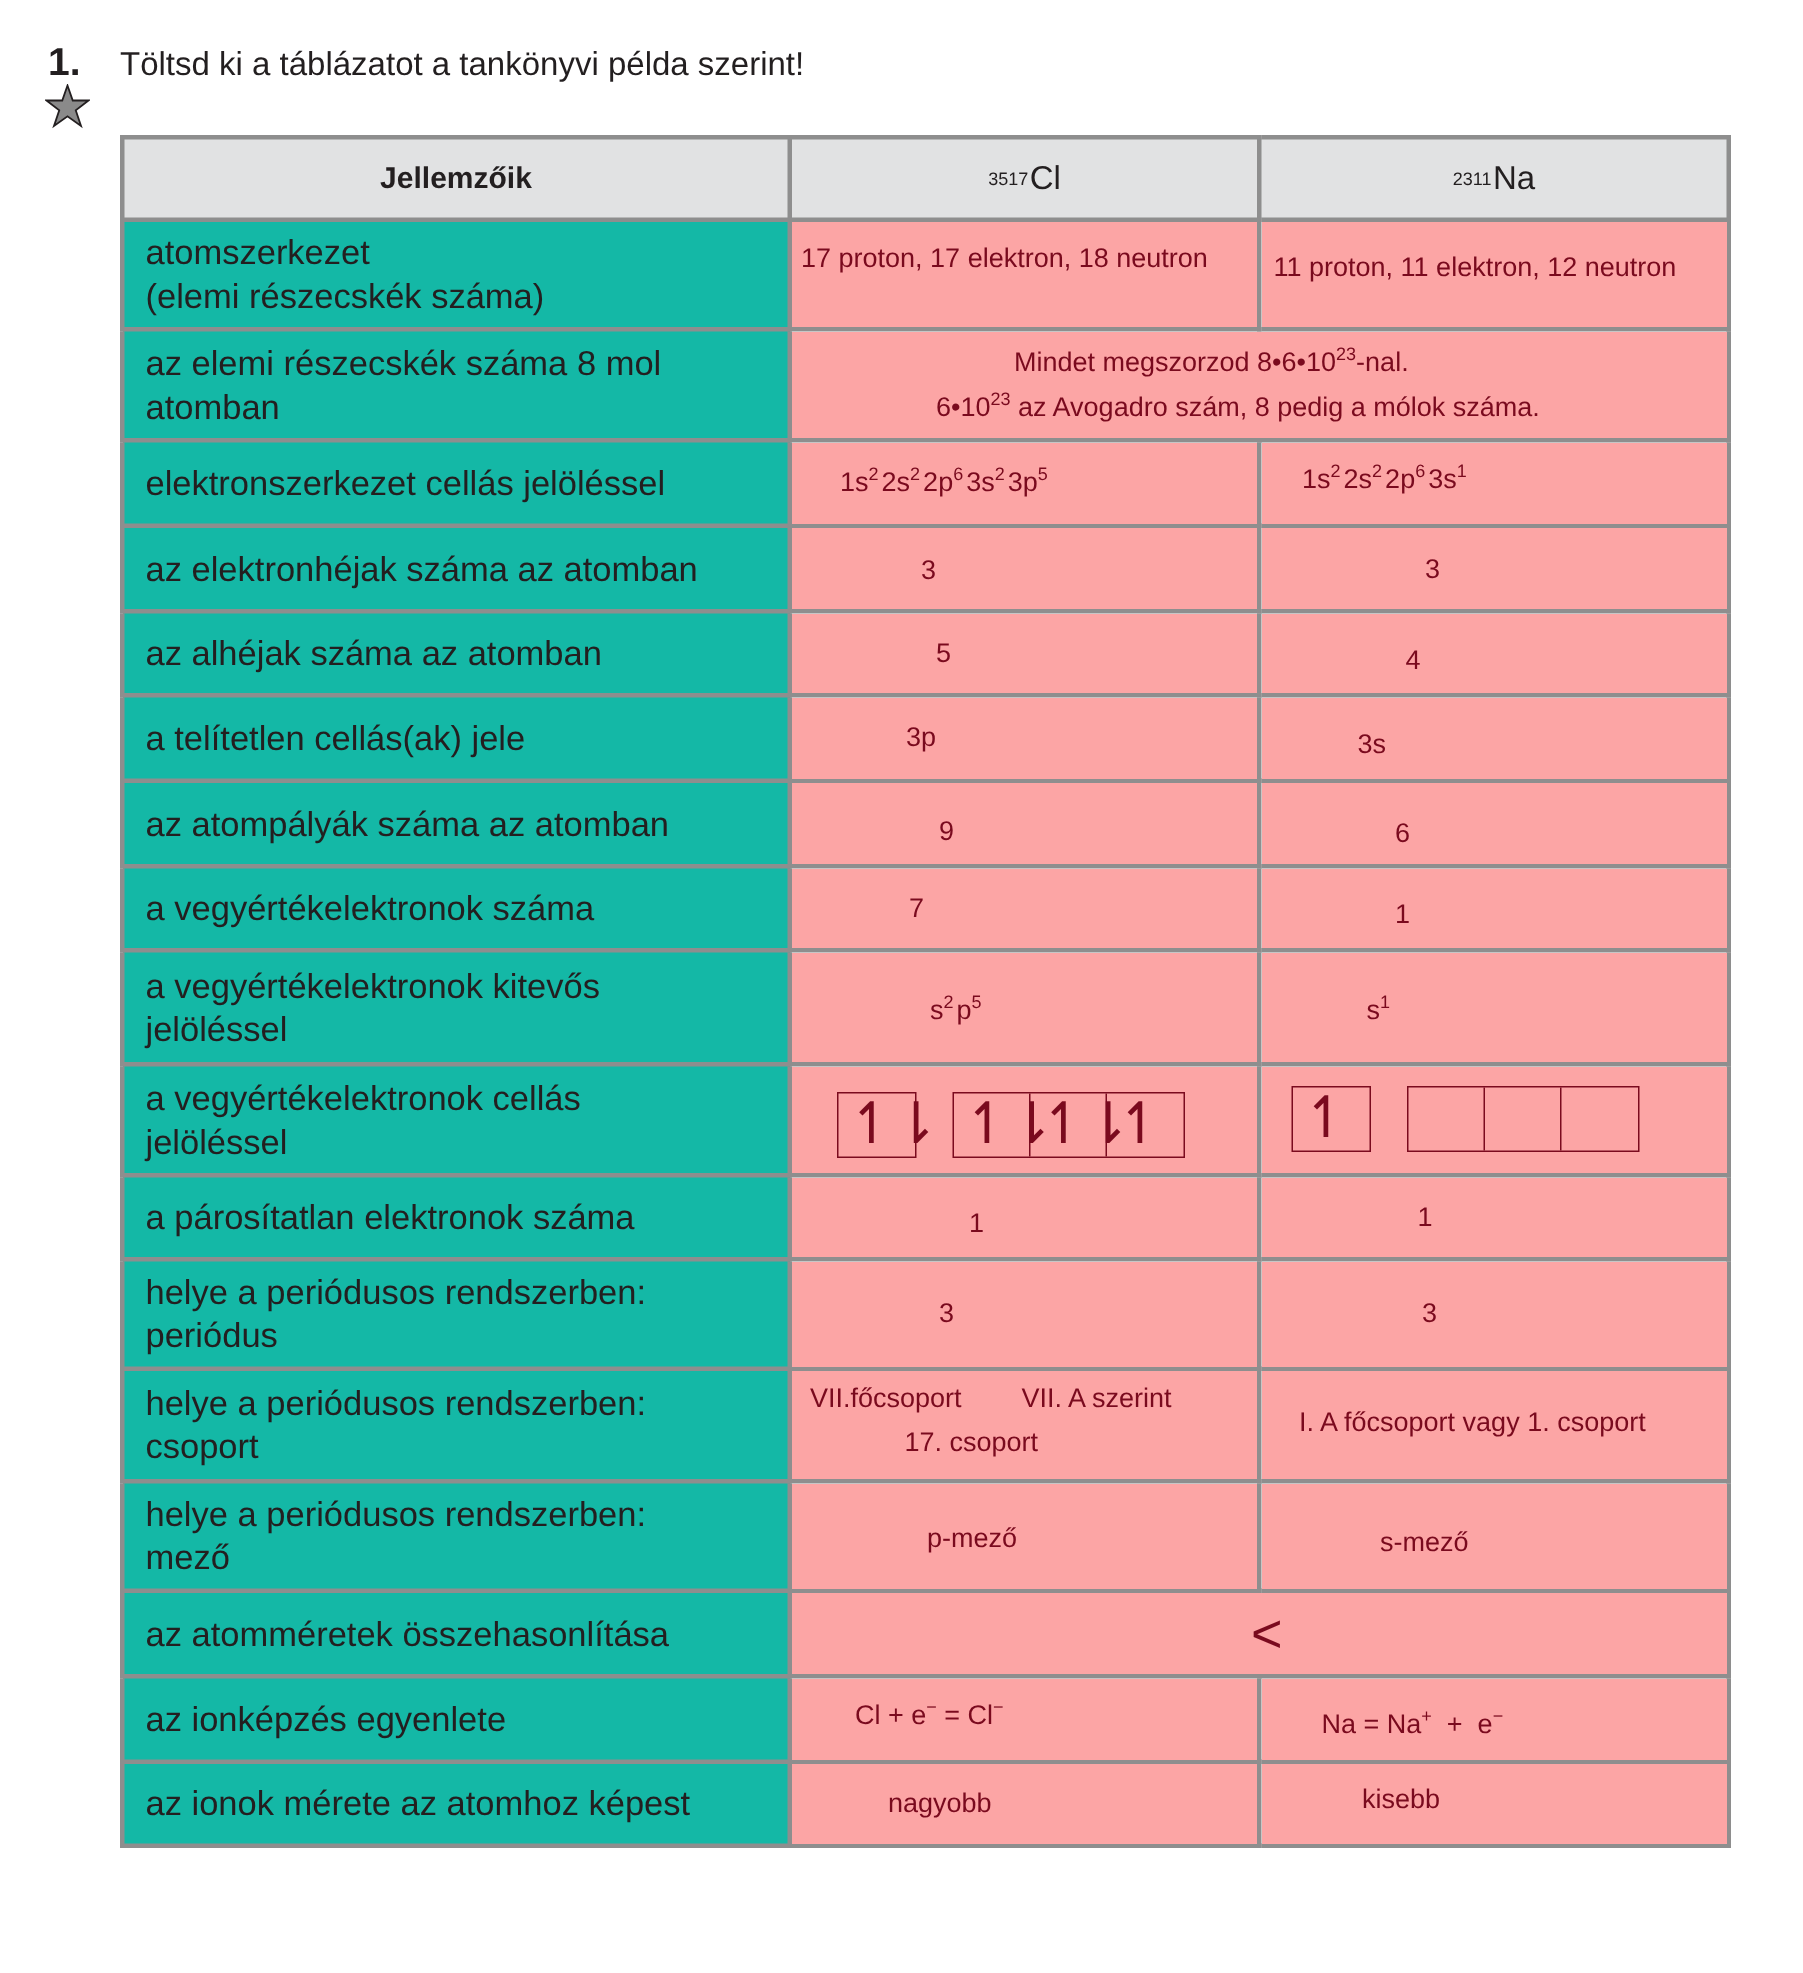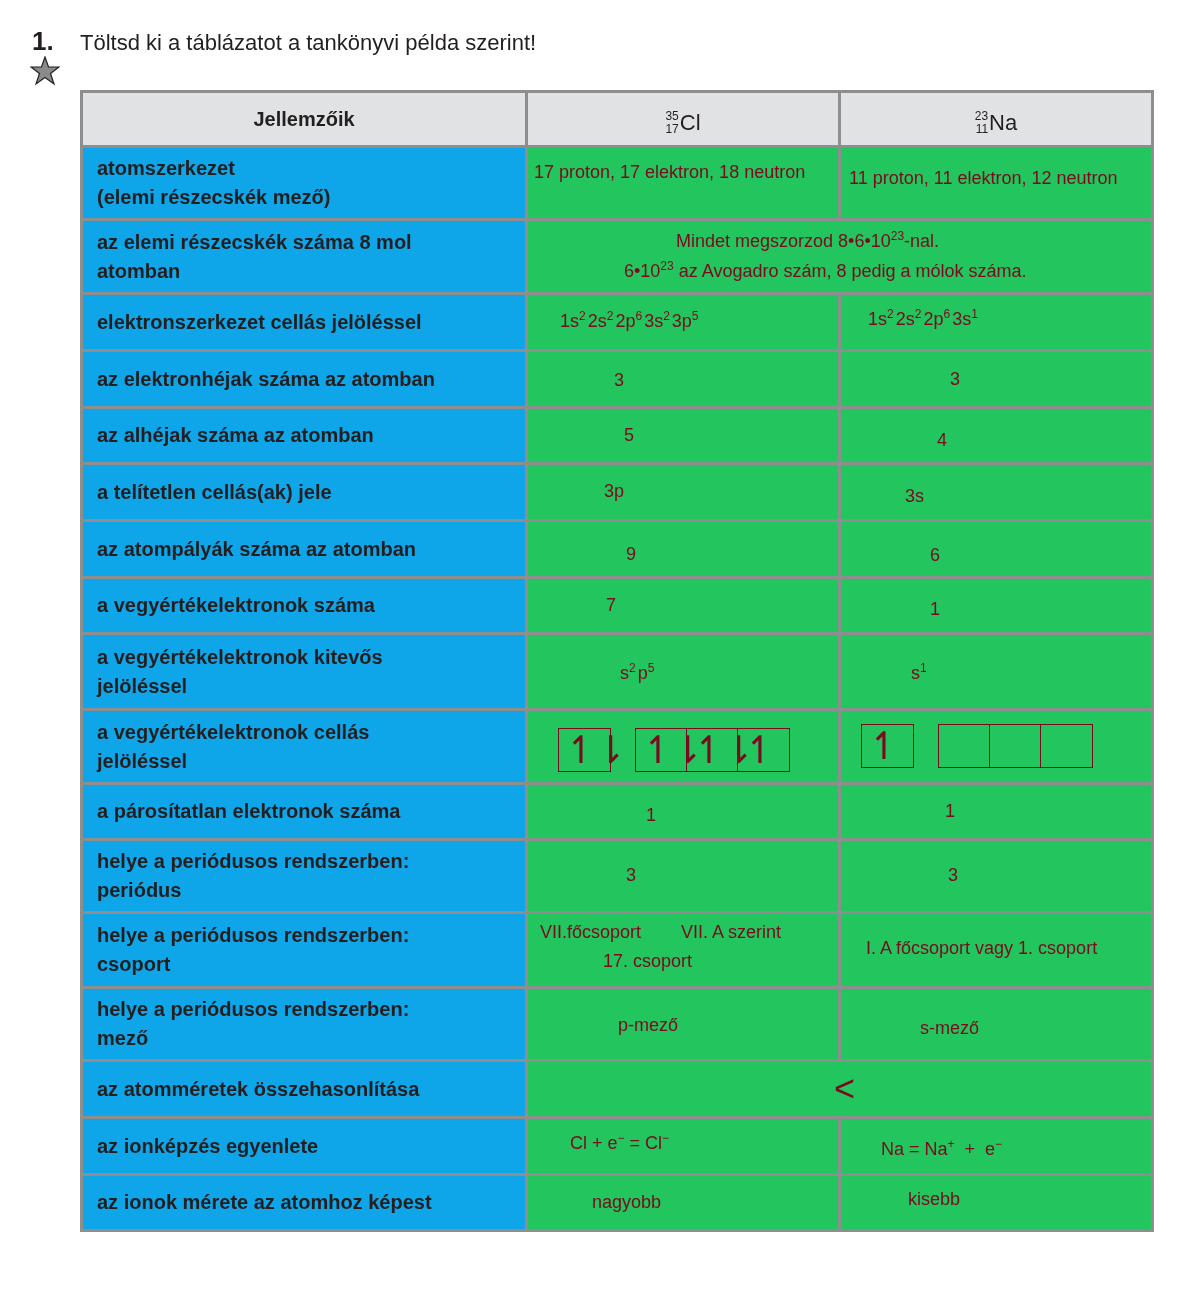--- a/index.html
+++ b/index.html
@@ -5,27 +5,27 @@
   html, body { margin: 0; padding: 0; background: #ffffff; }
   body { width: 1202px; height: 1315px; position: relative; overflow: hidden;
          font-family: "Liberation Sans", sans-serif; color: #231f20; }
   .num { position: absolute; left: 32px; top: 26px; font-size: 26px; font-weight: bold; }
   .star { position: absolute; left: 30px; top: 56px; width: 30px; height: 30px; }
   .title { position: absolute; left: 80px; top: 30px; font-size: 22px; }
   table { position: absolute; left: 80px; top: 90px; border-collapse: collapse;
           table-layout: fixed; width: 1071px; }
   td, th { border: 3px solid #8e8e8e; padding: 0; }
   th { background: #e1e2e3; font-size: 20px; font-weight: bold; height: 52px; }
-  td.lbl { background: #0ea5e9; font-weight: bold; font-size: 20px; line-height: 29px;
+  td.lbl { background: #14b8a6; font-weight: normal; font-size: 23px; line-height: 29px;
            padding-left: 14px; vertical-align: middle; }
-  td.ans { background: #22c55e; color: #7a0a1e; font-size: 18px; position: relative; }
+  td.ans { background: #fca5a5; color: #7a0a1e; font-size: 18px; position: relative; }
   .a { position: absolute; white-space: nowrap; }
   sup.s { font-size: 12px; vertical-align: 7px; line-height: 0; }
   .iso { display: inline-flex; align-items: center; }
-  .iso .nums { display: inline-flex; flex-direction: column; font-size: 12px; line-height: 13px;
+  .iso .nums { display: inline-flex; flex-direction: row; font-size: 12px; line-height: 13px;
                text-align: right; margin-right: 1px; font-weight: normal; }
   .iso .sym { font-size: 22px; font-weight: normal; }
   .box { position: absolute; border: 1.5px solid #7a0a1e; height: 44px; box-sizing: border-box;
          display: flex; }
   .cell { width: 51px; height: 100%; box-sizing: border-box; border-right: 1.5px solid #7a0a1e;
           color: #7a0a1e; font-size: 38px; line-height: 42px; padding-left: 6px; letter-spacing: -2px; }
   .cell:last-child { border-right: none; }
 </style>
 </head>
 <body>
@@ -59,21 +59,21 @@
             <span class="nums">
               <span>23</span>
               <span>11</span>
             </span>
             <span class="sym">Na</span>
           </span>
     </th>
   </tr>
 
   <tr style="height:73px">
-    <td class="lbl"><span>atomszerkezet</span><br><span>(elemi részecskék mező)</span></td>
+    <td class="lbl"><span>atomszerkezet</span><br><span>(elemi részecskék száma)</span></td>
     <td class="ans">
           <span class="a" style="left:6px;top:14px">17 proton, 17 elektron, 18 neutron</span>
         </td>
     <td class="ans">
           <span class="a" style="left:8px;top:20px">11 proton, 11 elektron, 12 neutron</span>
         </td>
   </tr>
 
   <tr style="height:74px">
     <td class="lbl"><span>az elemi részecskék száma 8 mol</span><br><span>atomban</span></td>

